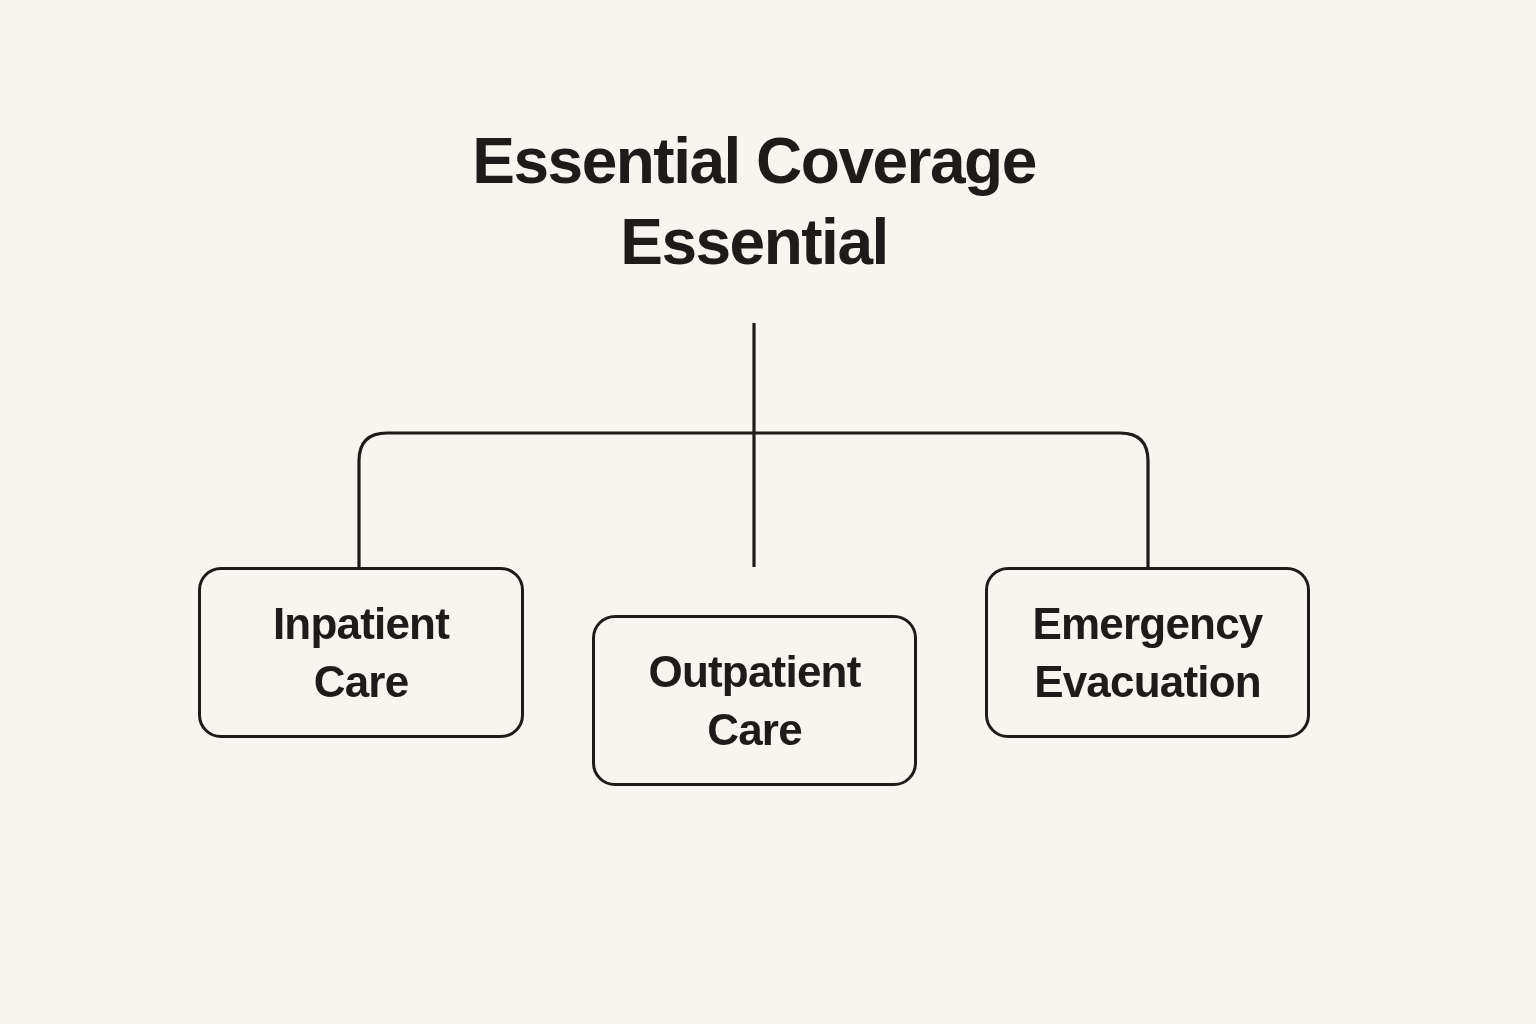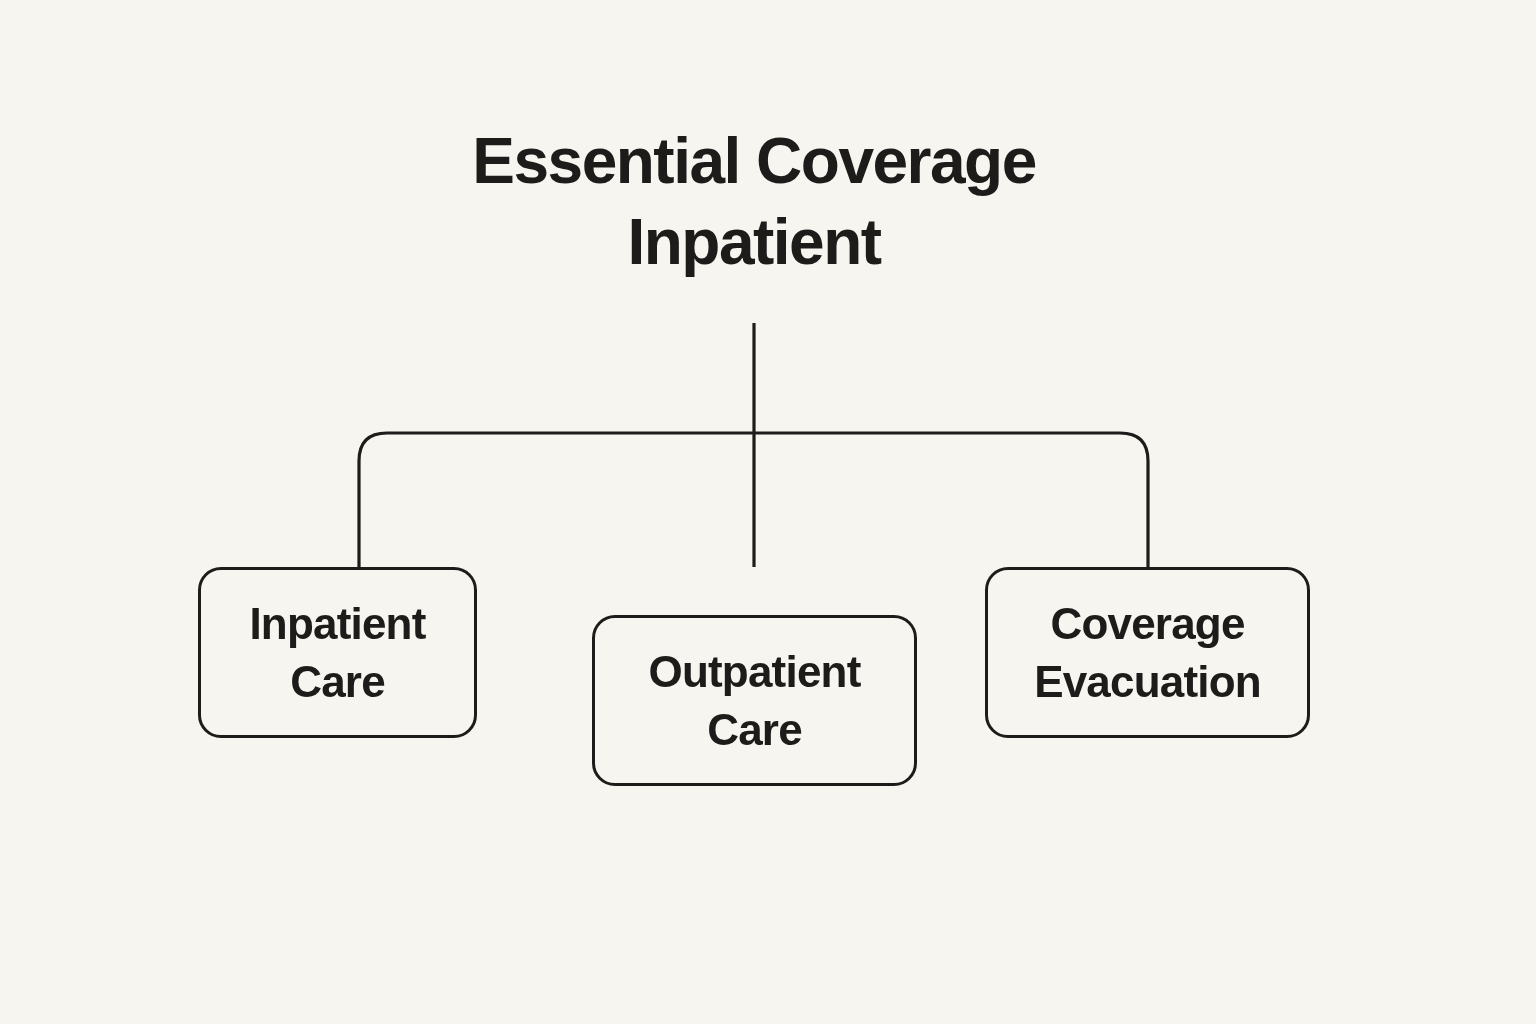--- a/index.html
+++ b/index.html
@@ -47,53 +47,53 @@
     position: absolute;
     top: 567px;
     height: 171px;
     background: var(--background);
     border: 3.2px solid var(--line);
     border-radius: 23px;
     display: flex;
     align-items: center;
     justify-content: center;
   }
-  .node-inpatient  { left: 198px; width: 279px; }
+  .node-inpatient  { left: 198px; width: 326px; }
   .node-outpatient { left: 592px; width: 325px; margin-top: 48px; }
   .node-emergency  { left: 985px; width: 325px; }
   .node-label {
     width: 252px;
     text-align: center;
     font-size: 44px;
     line-height: 58px;
     font-weight: 600;
     letter-spacing: -0.8px;
     color: var(--text);
   }
 </style>
 </head>
 <body>
 
 <div class="canvas">
 
   <div class="diagram-title">
     <div>Essential Coverage</div>
-    <div>Inpatient</div>
+    <div>Essential</div>
   </div>
 
   <svg class="connector-svg" viewBox="0 0 1536 1024" xmlns="http://www.w3.org/2000/svg">
     <path d="M754 323 L754 567"></path>
     <path d="M359 567 L359 461 Q359 433 387 433 L1120 433 Q1148 433 1148 461 L1148 567"></path>
   </svg>
 
   <div class="node node-inpatient">
     <div class="node-label">Inpatient Care</div>
   </div>
 
   <div class="node node-outpatient">
     <div class="node-label">Outpatient Care</div>
   </div>
 
   <div class="node node-emergency">
-    <div class="node-label">Coverage Evacuation</div>
+    <div class="node-label">Emergency Evacuation</div>
   </div>
 
 </div>
 
 </body></html>

